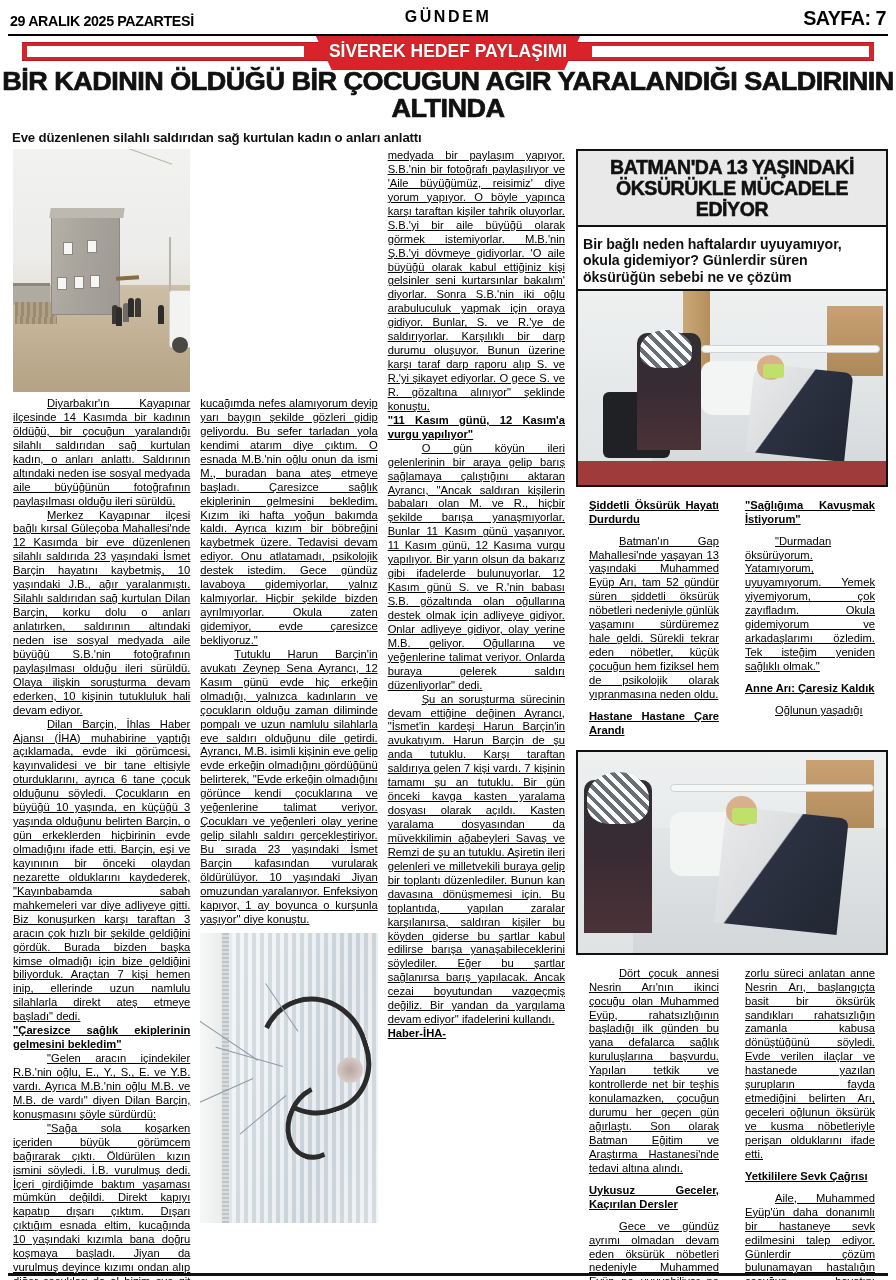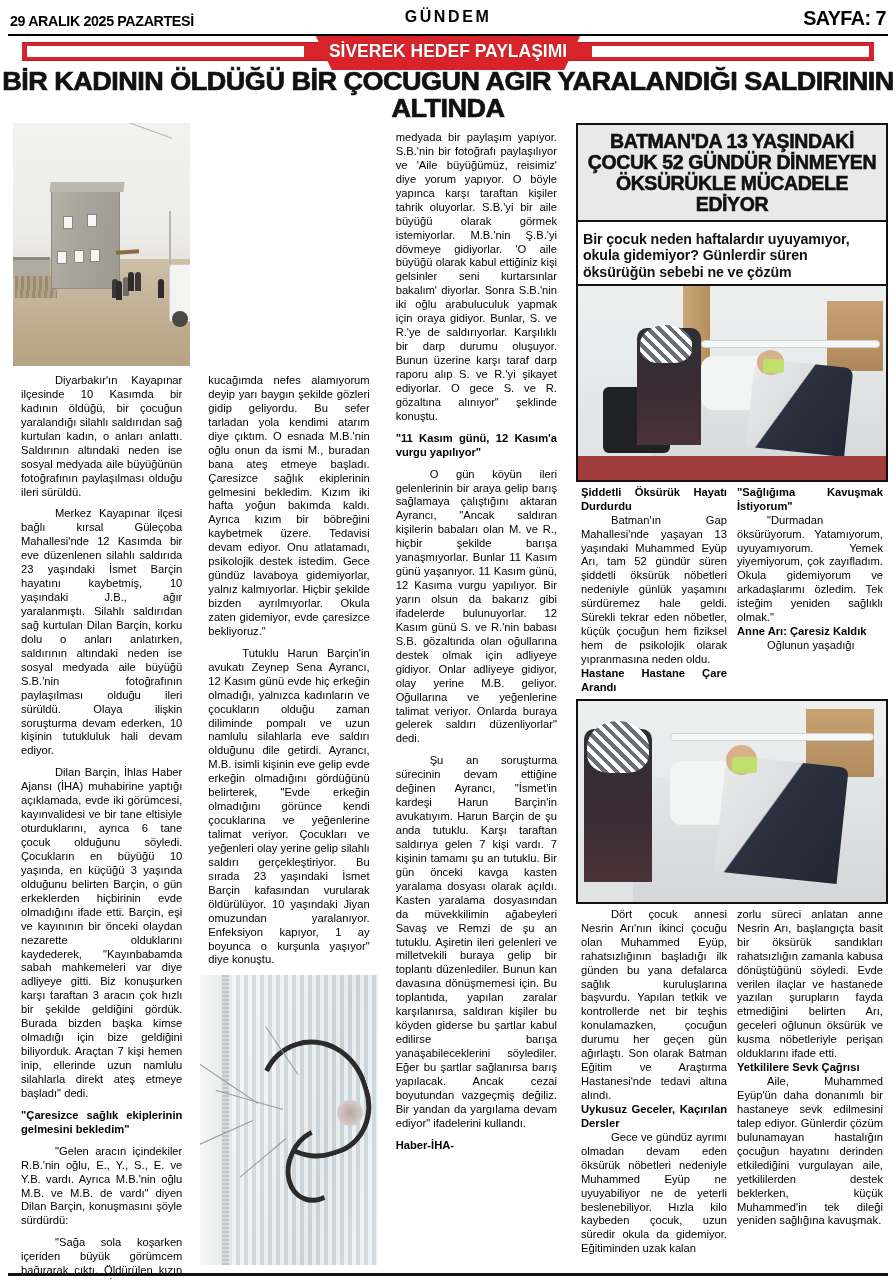--- a/index.html
+++ b/index.html
@@ -80,21 +80,21 @@
 
   .col { width:186px; padding:0 5px; }
   .col-left  { width:190px; }
   .col-mid   { width:190px; }
   .col-three { width:190px; }
 
   .bodytext {
     font-size: 11.2px; line-height: 1.245; color:#000;
     text-align: justify; hyphens:auto;
   }
-  .bodytext p { margin:8px; text-indent: 34px; }
+  .bodytext p { margin:0; text-indent: 34px; text-decoration: underline; }
   .bodytext p.noind { text-indent:0; }
   .sub-b { font-weight:700; }
 
   .photo {
     position:relative; overflow:hidden; background:#dcdcd8;
     border:0; display:block;
   }
 
   
   .ph-house { width:100%; height:243px; }
@@ -233,21 +233,21 @@
   .hsp .chair { position:absolute; left:8%; top:52%; width:22%; height:34%;
     background:#1f2124; border-radius:6px; }
   .hsp .cabinet { position:absolute; right:1%; top:8%; width:18%; height:40%;
     background: linear-gradient(#c9a173,#a98657); }
   .hsp .floor { position:absolute; left:0; right:0; bottom:0; height:12%;
     background:#a03b3b; }
 
   .sb-colwrap { display:flex; margin-top:4px; }
   .sb-col { width:160px; padding:0 5px; }
   .sb-text { font-size:11.2px; line-height:1.245; text-align:justify; color:#000; }
-  .sb-text p { margin:0; text-indent:30px; }
+  .sb-text p { margin:8px; text-indent:30px;text-decoration:underline; }
   .sb-text p.noind { text-indent:0; }
 
   .sb-photo2 { width:100%; height:205px; position:relative; overflow:hidden;
     border:2px solid #111; background:#e4e8ea; margin-top:4px; }
   .caption { font-size:11.2px; line-height:1.245; text-align:justify; }
 
   .rule-bottom { position:absolute; left:8px; right:8px; bottom:4px; height:3px; background:#111; }
 </style>
 </head>
 <body>
@@ -261,20 +261,21 @@
   </div>
 
   <div class="banner-wrap">
     <div class="banner-bar"></div>
     <div class="banner-tab">SİVEREK HEDEF PAYLAŞIMI</div>
   </div>
 
   <div class="headline">
     <div class="l1">BİR KADININ ÖLDÜĞÜ BİR ÇOCUĞUN AĞIR YARALANDIĞI SALDIRININ ALTINDA</div>
   </div>
+  <div class="subhead">Eve düzenlenen silahlı saldırıdan sağ kurtulan kadın o anları anlattı</div>
 
   <div class="content">
     <div class="cols">
 
       <div class="col col-left">
         <div class="photo ph-house">
           <div class="sky"></div>
           <div class="ground"></div>
           <div class="shed"></div>
           <div class="rubble"></div>
@@ -292,21 +293,21 @@
           <div class="van"></div>
           <div class="fig d" style="left:56%;bottom:28%"></div>
           <div class="fig" style="left:58%;bottom:27%"></div>
           <div class="fig l" style="left:62%;bottom:29%"></div>
           <div class="fig" style="left:65%;bottom:31%"></div>
           <div class="fig d" style="left:69%;bottom:31%"></div>
           <div class="fig" style="left:82%;bottom:28%"></div>
         </div>
 
         <div class="bodytext" style="margin-top:5px">
-          <p>Diyarbakır'ın Kayapınar ilçesinde 10 Kasımda bir kadının öldüğü, bir çocuğun yaralandığı silahlı saldırıdan sağ kurtulan kadın, o anları anlattı. Saldırının altındaki neden ise sosyal medyada aile büyüğünün fotoğrafının paylaşılması olduğu ileri sürüldü.</p>
+          <p>Diyarbakır'ın Kayapınar ilçesinde 14 Kasımda bir kadının öldüğü, bir çocuğun yaralandığı silahlı saldırıdan sağ kurtulan kadın, o anları anlattı. Saldırının altındaki neden ise sosyal medyada aile büyüğünün fotoğrafının paylaşılması olduğu ileri sürüldü.</p>
           <p>Merkez Kayapınar ilçesi bağlı kırsal Güleçoba Mahallesi'nde 12 Kasımda bir eve düzenlenen silahlı saldırıda 23 yaşındaki İsmet Barçin hayatını kaybetmiş, 10 yaşındaki J.B., ağır yaralanmıştı. Silahlı saldırıdan sağ kurtulan Dilan Barçin, korku dolu o anları anlatırken, saldırının altındaki neden ise sosyal medyada aile büyüğü S.B.'nin fotoğrafının paylaşılması olduğu ileri sürüldü. Olaya ilişkin soruşturma devam ederken, 10 kişinin tutukluluk hali devam ediyor.</p>
           <p>Dilan Barçin, İhlas Haber Ajansı (İHA) muhabirine yaptığı açıklamada, evde iki görümcesi, kayınvalidesi ve bir tane eltisiyle oturduklarını, ayrıca 6 tane çocuk olduğunu söyledi. Çocukların en büyüğü 10 yaşında, en küçüğü 3 yaşında olduğunu belirten Barçin, o gün erkeklerden hiçbirinin evde olmadığını ifade etti. Barçin, eşi ve kayınının bir önceki olaydan nezarette olduklarını kaydederek, "Kayınbabamda sabah mahkemeleri var diye adliyeye gitti. Biz konuşurken karşı taraftan 3 aracın çok hızlı bir şekilde geldiğini gördük. Burada bizden başka kimse olmadığı için bize geldiğini biliyorduk. Araçtan 7 kişi hemen inip, ellerinde uzun namlulu silahlarla direkt ateş etmeye başladı" dedi.</p>
           <p class="noind sub-b">"Çaresizce sağlık ekiplerinin gelmesini bekledim"</p>
           <p>"Gelen aracın içindekiler R.B.'nin oğlu, E., Y., S., E. ve Y.B. vardı. Ayrıca M.B.'nin oğlu M.B. ve M.B. de vardı" diyen Dilan Barçin, konuşmasını şöyle sürdürdü:</p>
           <p>"Sağa sola koşarken içeriden büyük görümcem bağırarak çıktı. Öldürülen kızın ismini söyledi. İ.B. vurulmuş dedi. İçeri girdiğimde baktım yaşaması mümkün değildi. Direkt kapıyı kapatıp dışarı çıktım. Dışarı çıktığım esnada eltim, kucağında 10 yaşındaki kızımla bana doğru koşmaya başladı. Jiyan da vurulmuş deyince kızımı ondan alıp diğer çocukları da al bizim eve git dedim. Geri geldim, kızım</p>
         </div>
       </div>
 
       <div class="col col-mid">
         <div style="height:243px"></div>
@@ -337,25 +338,24 @@
           <p>O gün köyün ileri gelenlerinin bir araya gelip barış sağlamaya çalıştığını aktaran Ayrancı, "Ancak saldıran kişilerin babaları olan M. ve R., hiçbir şekilde barışa yanaşmıyorlar. Bunlar 11 Kasım günü yaşanıyor. 11 Kasım günü, 12 Kasıma vurgu yapılıyor. Bir yarın olsun da bakarız gibi ifadelerde bulunuyorlar. 12 Kasım günü S. ve R.'nin babası S.B. gözaltında olan oğullarına destek olmak için adliyeye gidiyor. Onlar adliyeye gidiyor, olay yerine M.B. geliyor. Oğullarına ve yeğenlerine talimat veriyor. Onlarda buraya gelerek saldırı düzenliyorlar" dedi.</p>
           <p>Şu an soruşturma sürecinin devam ettiğine değinen Ayrancı, "İsmet'in kardeşi Harun Barçin'in avukatıyım. Harun Barçin de şu anda tutuklu. Karşı taraftan saldırıya gelen 7 kişi vardı. 7 kişinin tamamı şu an tutuklu. Bir gün önceki kavga kasten yaralama dosyası olarak açıldı. Kasten yaralama dosyasından da müvekkilimin ağabeyleri Savaş ve Remzi de şu an tutuklu. Aşiretin ileri gelenleri ve milletvekili buraya gelip bir toplantı düzenlediler. Bunun kan davasına dönüşmemesi için. Bu toplantıda, yapılan zaralar karşılanırsa, saldıran kişiler bu köyden giderse bu şartlar kabul edilirse barışa yanaşabileceklerini söylediler. Eğer bu şartlar sağlanırsa barış yapılacak. Ancak cezai boyutundan vazgeçmiş değiliz. Bir yandan da yargılama devam ediyor" ifadelerini kullandı.</p>
           <p class="noind sub-b">Haber-İHA-</p>
         </div>
       </div>
 
       <div class="col" style="width:318px;padding:0 0 0 6px">
 
         <div class="sb-box">
           <div class="sb-head">BATMAN'DA 13 YAŞINDAKİ</div>
-          <div class="sb-head">ÇOCUK 52 GÜNDÜR DİNMEYEN</div>
           <div class="sb-head">ÖKSÜRÜKLE MÜCADELE EDİYOR</div>
         </div>
         <div class="sb-box" style="border-top:0;background:#fff;padding:4px 5px 4px 5px">
-          <div class="sb-sub">Bir çocuk neden haftalardır uyuyamıyor, okula gidemiyor? Günlerdir süren öksürüğün sebebi ne ve çözüm</div>
+          <div class="sb-sub">Bir bağlı neden haftalardır uyuyamıyor, okula gidemiyor? Günlerdir süren öksürüğün sebebi ne ve çözüm</div>
         </div>
 
         <div class="sb-photo hsp">
           <div class="wall"></div>
           <div class="wood"></div>
           <div class="cabinet"></div>
           <div class="bedrail"></div>
           <div class="bedrail2"></div>
           <div class="mattress"></div>
           <div class="pillow"></div>

